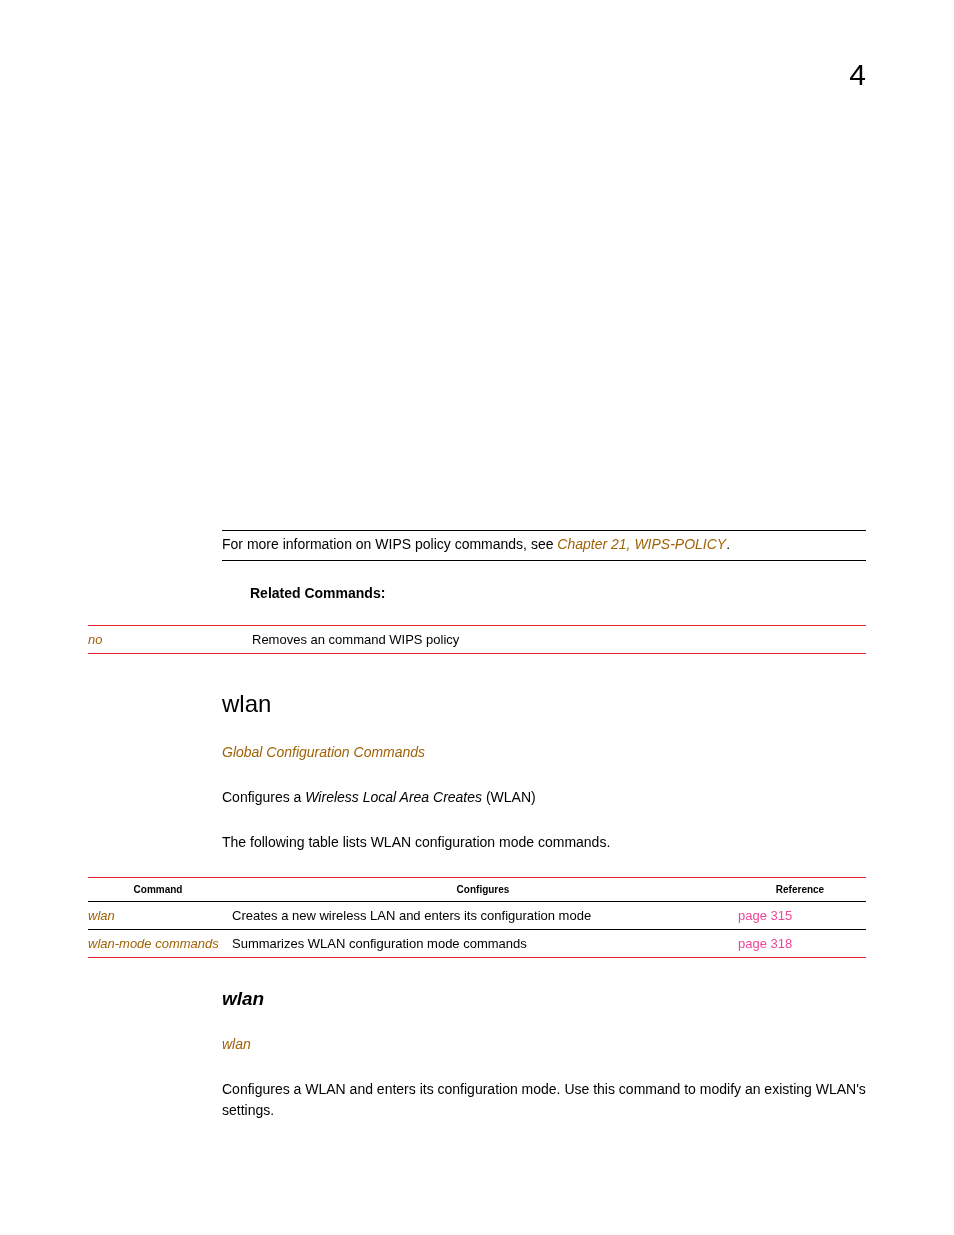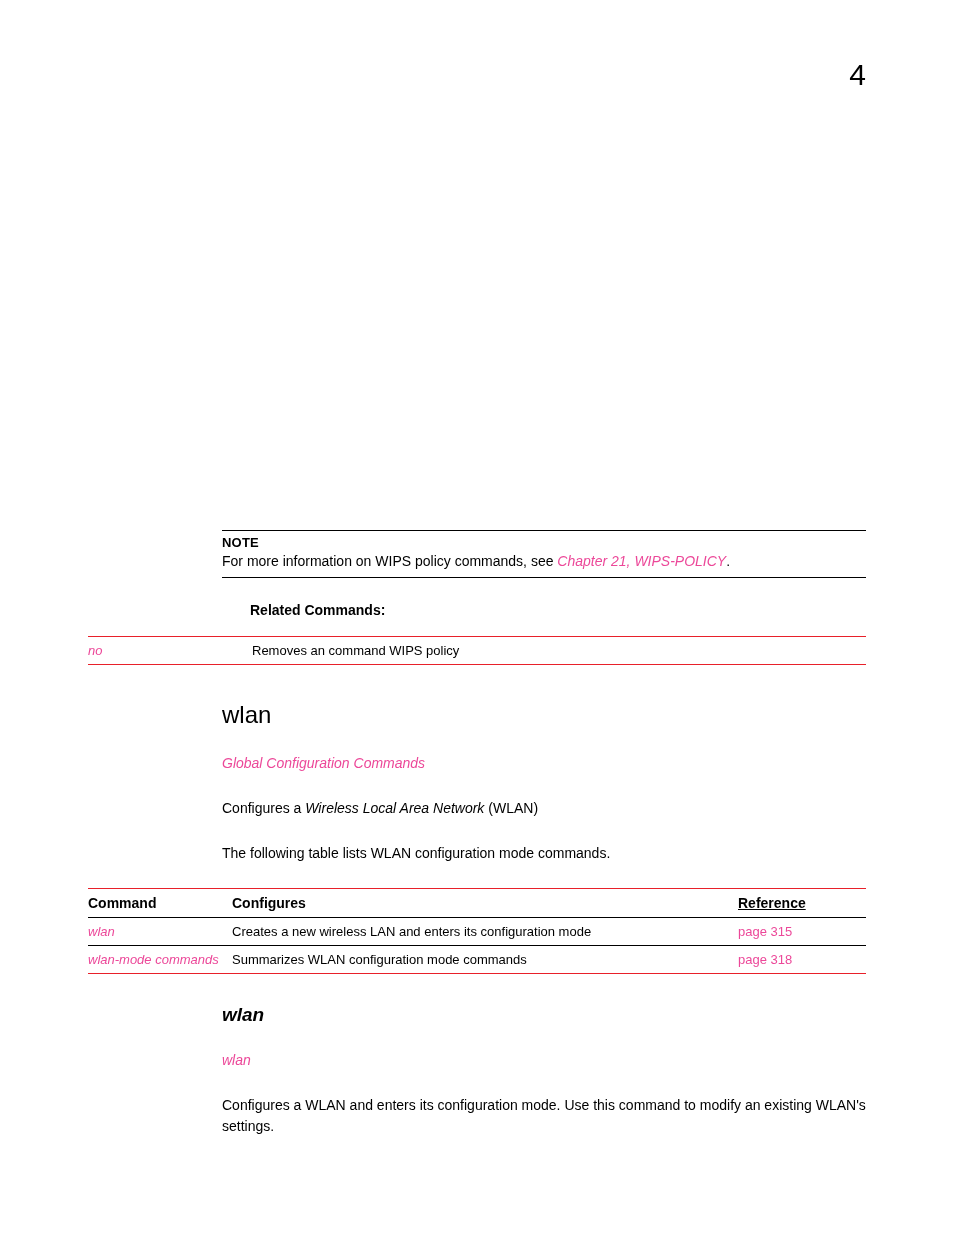--- a/index.html
+++ b/index.html
@@ -46,21 +46,21 @@
     margin-bottom: 2px;
   }
   .note-text {
     font-size: 14px;
     line-height: 1.35;
   }
   .note-text .link, .link {
     color: #ec4899;
   }
   .italic-link {
-    color: #ec4899;
+    color: #a16207;
     font-style: italic;
   }
   .related-heading {
     font-weight: bold;
     font-size: 14px;
     margin-top: 24px;
     margin-bottom: 8px;
     padding-left: 28px;
   }
   .small-table, .wide-table {
@@ -91,48 +91,47 @@
     margin-bottom: 10px;
   }
   .body-text {
     font-size: 14px;
     line-height: 1.5;
     margin: 24px 0;
   }
   .italic { font-style: italic; }
 
   .wide-table th {
-    text-align: left;
-    font-size: 14px;
+    text-align: center;
+    font-size: 10px;
     font-weight: bold;
     padding: 6px 4px 6px 0;
   }
   .wide-table td {
     padding: 6px 4px 6px 0;
     vertical-align: top;
     font-size: 13px;
   }
   .wide-table .col-cmd { width: 140px; }
   .wide-table .col-desc { width: auto; }
-  .wide-table .col-ref { width: 124px; text-decoration: underline; }
+  .wide-table .col-ref { width: 124px; }
   .full-width-block {
     margin-left: 0;
-    margin-top: 18px;
+    margin-top: 24px;
   }
 </style>
 </head>
 <body>
 
 <div class="page">
   <div class="page-number">4</div>
 
   <div class="content">
 
     <div class="note-block">
-      <div class="note-title">NOTE</div>
       <div class="note-text">
         <span>For more information on WIPS policy commands, see </span><span class="italic-link">Chapter 21, WIPS-POLICY</span><span>.</span>
       </div>
     </div>
 
     <div class="indented">
       <div class="related-heading">Related Commands:</div>
     </div>
     <table class="small-table full-width-block">
       <tbody>
@@ -142,21 +141,21 @@
       </tr>
     </tbody>
       </table>
 
     <div class="indented">
       <div class="h1">wlan</div>
       <div class="body-text">
         <span class="italic-link">Global Configuration Commands</span>
       </div>
       <div class="body-text">
-        <span>Configures a </span><span class="italic">Wireless Local Area Network</span><span> (WLAN)</span>
+        <span>Configures a </span><span class="italic">Wireless Local Area Creates</span><span> (WLAN)</span>
       </div>
       <div class="body-text">The following table lists WLAN configuration mode commands.</div>
     </div>
 
     <table class="wide-table full-width-block">
       <tbody>
           <tr class="red-line-top black-line-bottom">
         <th class="col-cmd">Command</th>
         <th class="col-desc">Configures</th>
         <th class="col-ref">Reference</th>

